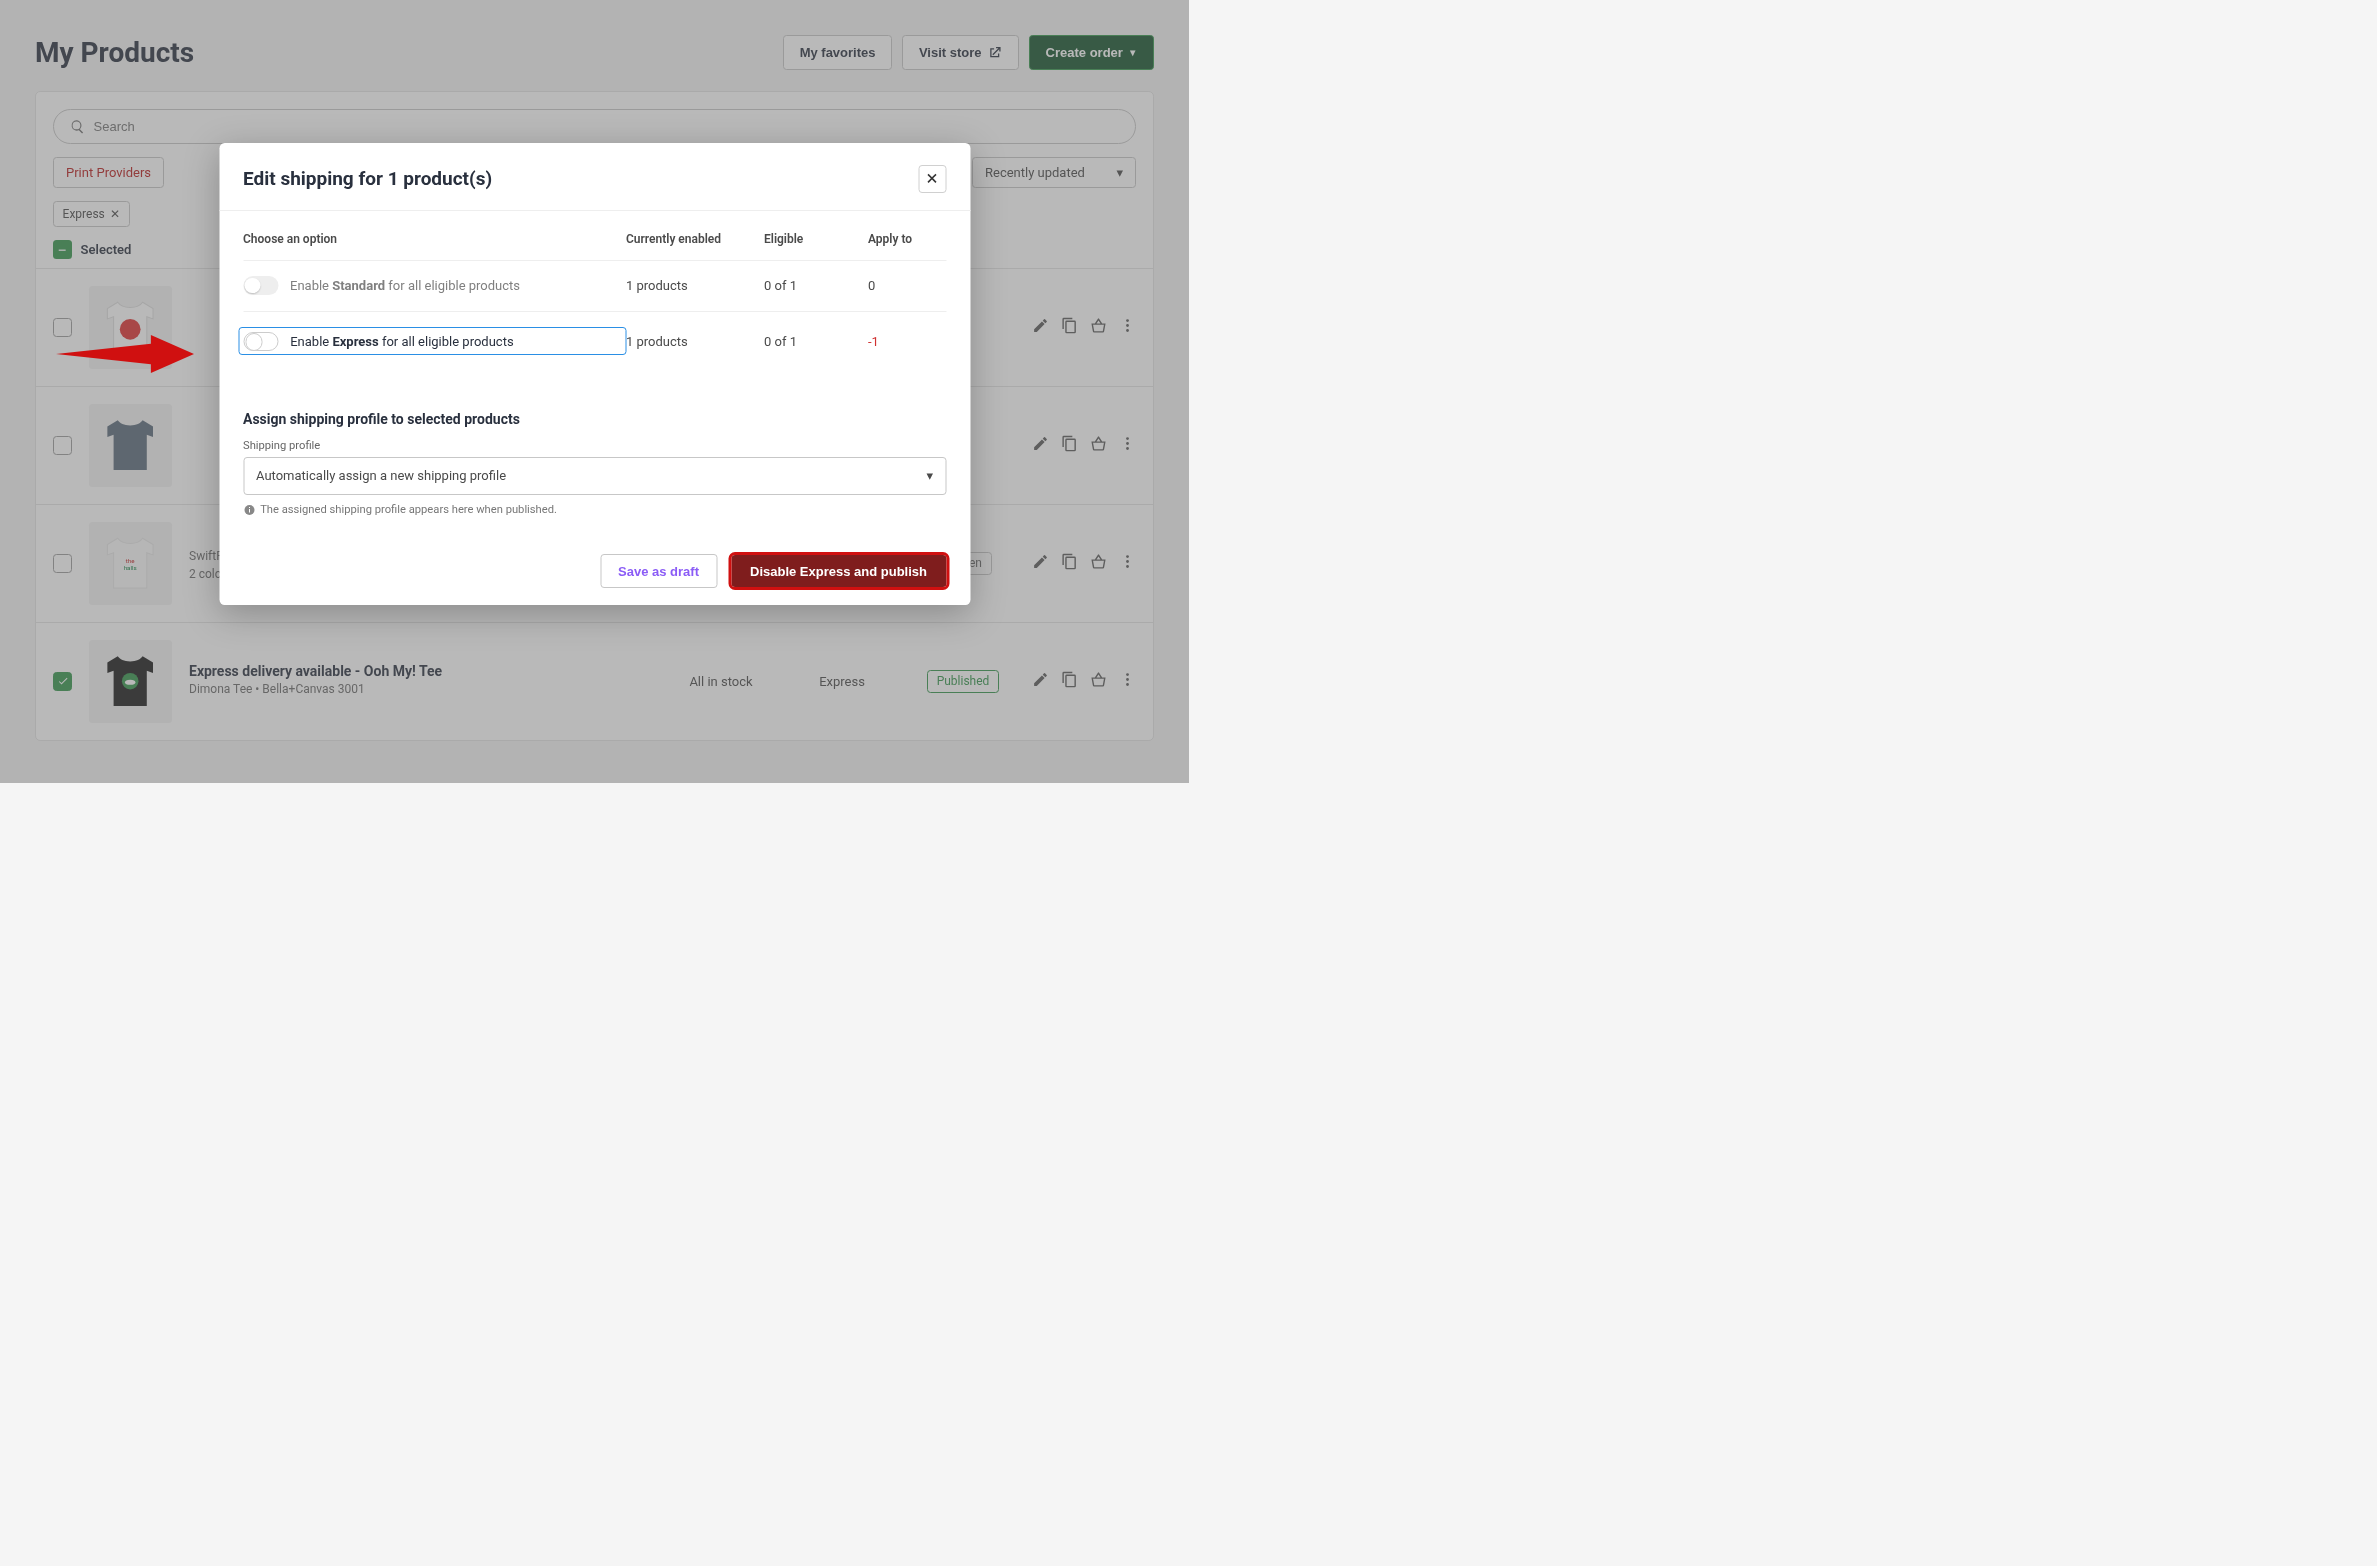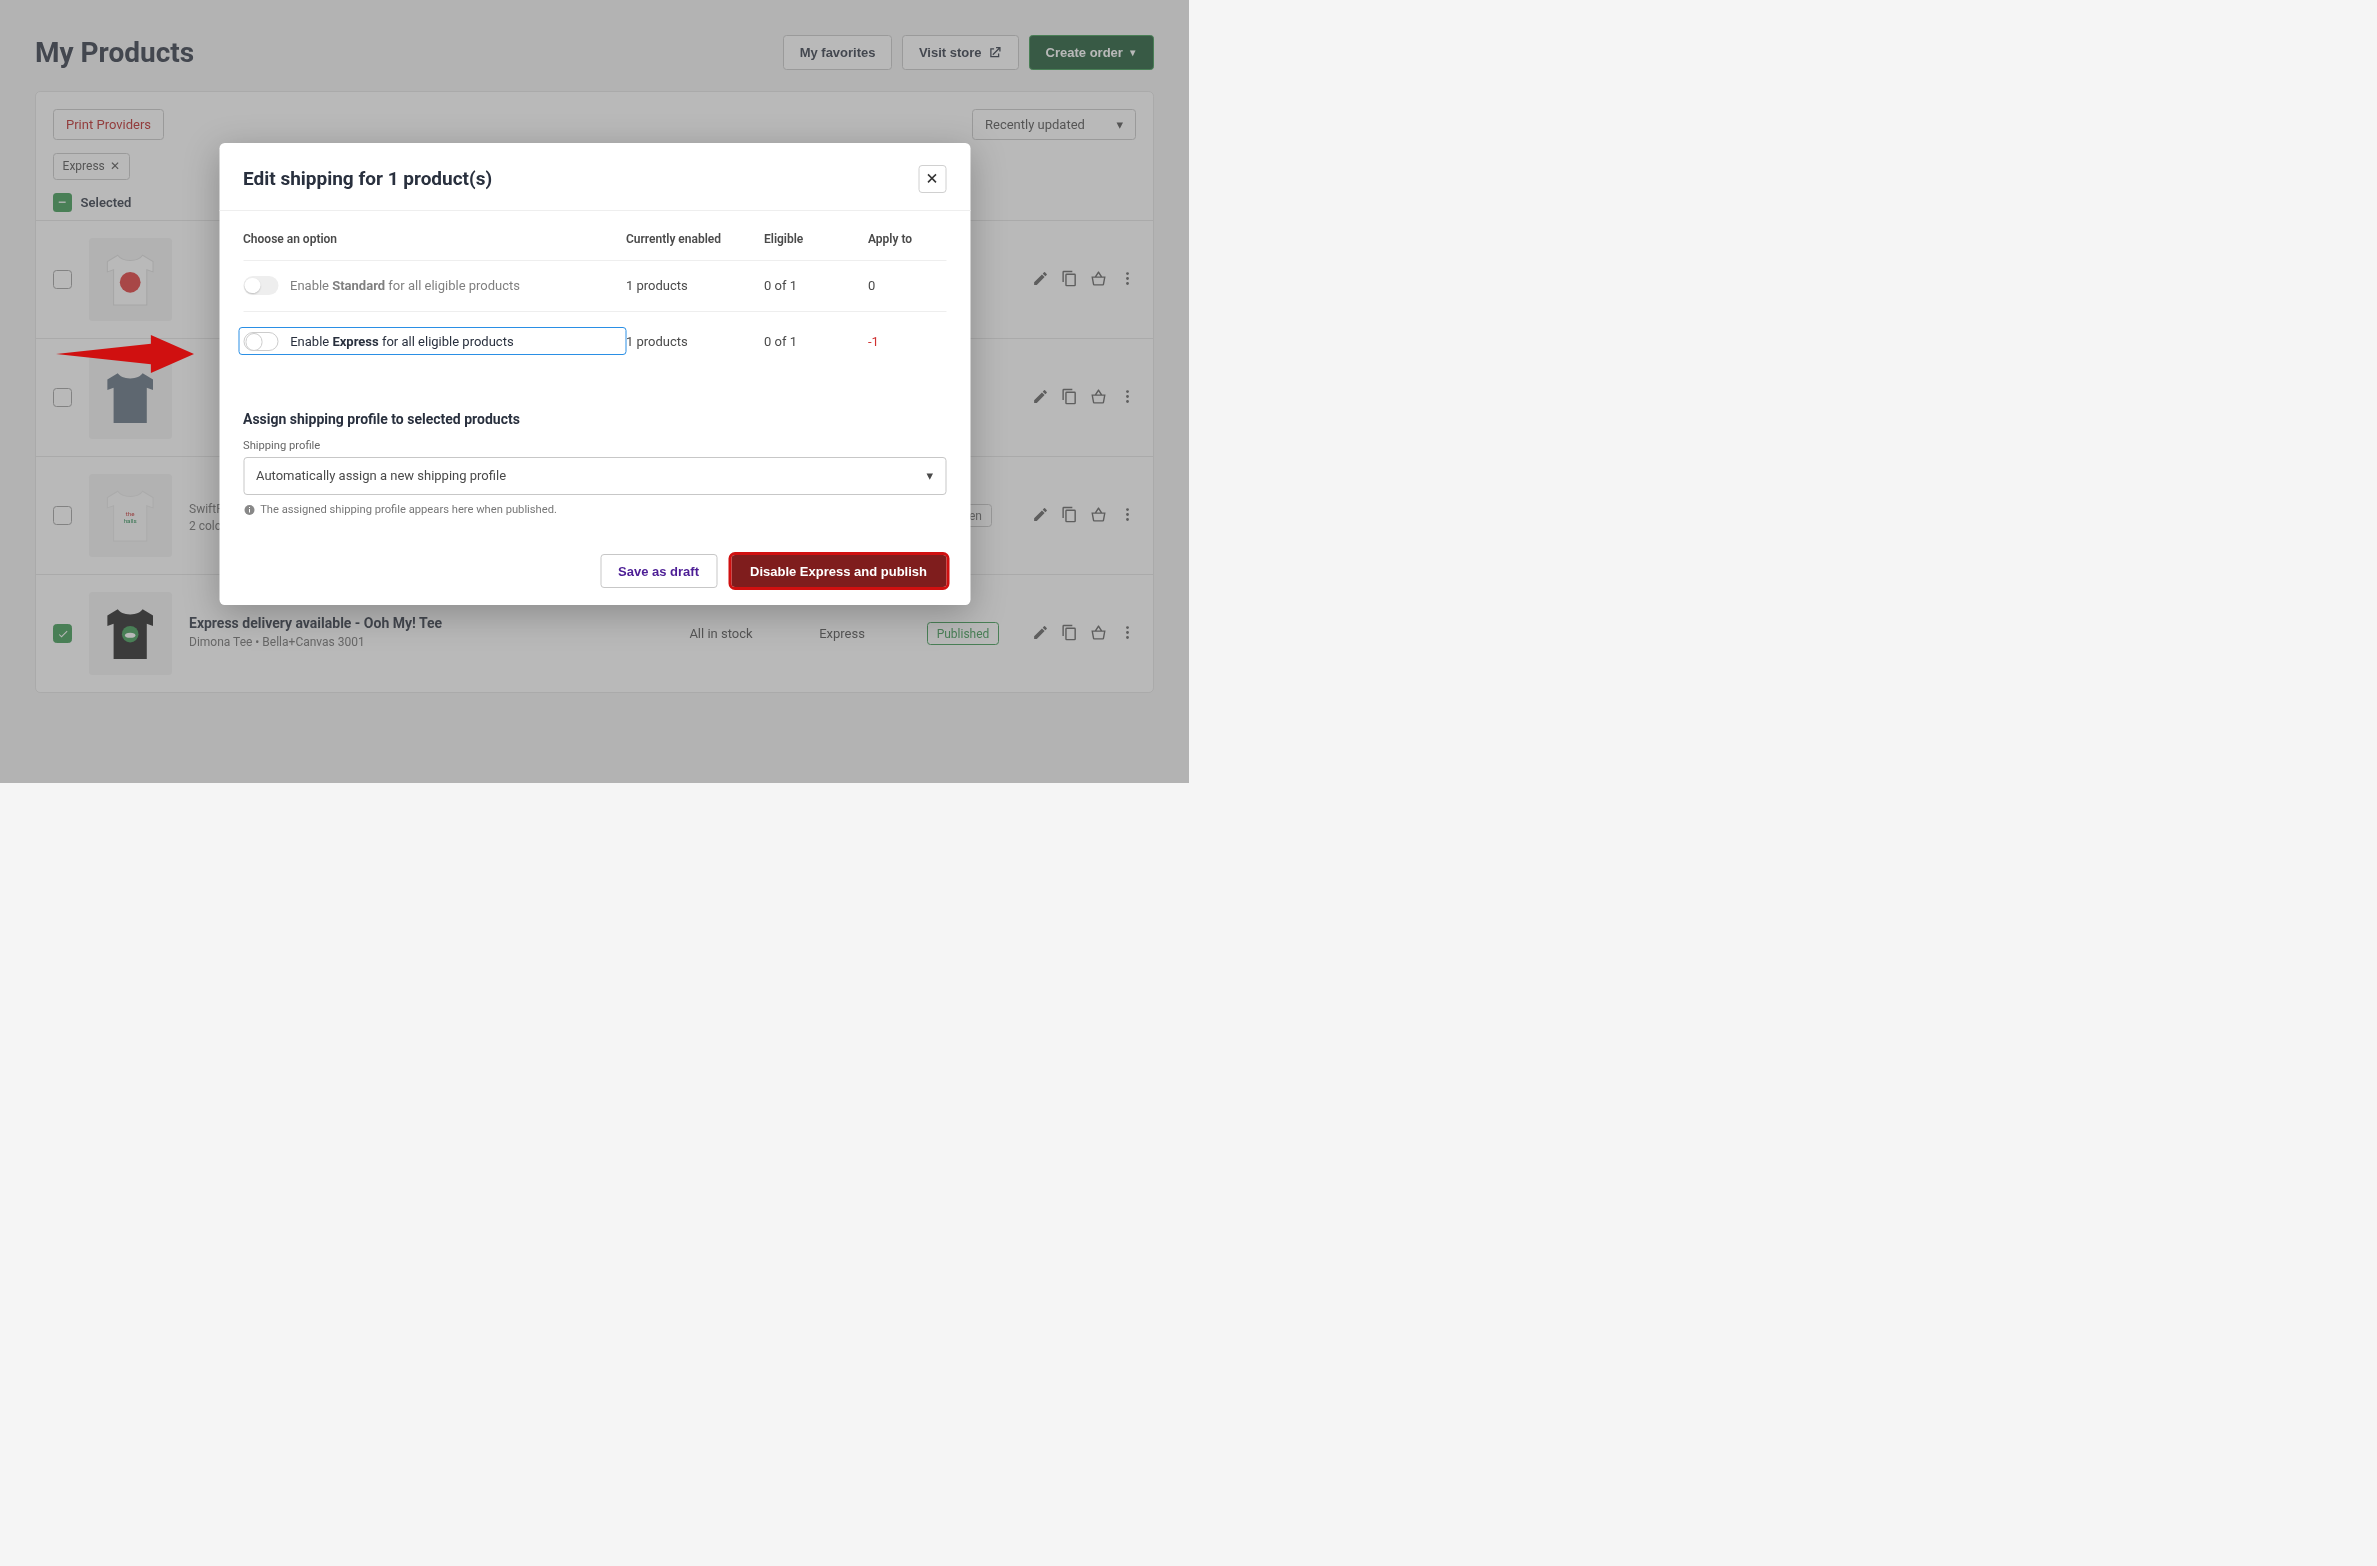--- a/index.html
+++ b/index.html
@@ -295,21 +295,21 @@
     display:flex; justify-content:flex-end; gap:14px;
     align-items:center;
   }
   .btn-outline {
     padding: 8.6px 17px;
     border: 0.9px solid #c7c7c7;
     background:#fff;
     border-radius:3.5px;
     font-weight:600;
     font-size:13px;
-    color:#4c1d95;
+    color:#8b5cf6;
   }
   .btn-disable {
     padding: 8.6px 19px;
     background: #7f1d1d;
     color:#fff;
     border:none;
     border-radius:3.5px;
     font-weight:600;
     font-size:13px;
     outline: 3.5px solid #d01010;
@@ -344,20 +344,26 @@
       </button>
       <button class="btn btn-primary">
         <span>Create order</span>
         <span class="caret-down-icon">▼</span>
       </button>
     </div>
   </div>
 
   <div class="card">
     <div class="filters">
+      <div class="search-wrap">
+        <svg class="icon-svg" viewBox="0 0 24 24">
+            <path d="M10 2a8 8 0 015.29 13.71l5 5-1.58 1.58-5-5A8 8 0 1110 2zm0 2a6 6 0 100 12 6 6 0 000-12z"></path>
+          </svg>
+        <input placeholder="Search" style="">
+      </div>
 
       <div class="filter-row">
         <div class="filter-pill">
           <span>Print Providers</span>
         </div>
         <div class="spacer"></div>
         <div class="sort-pill">
           <span>Recently updated</span>
           <span>▾</span>
         </div>

